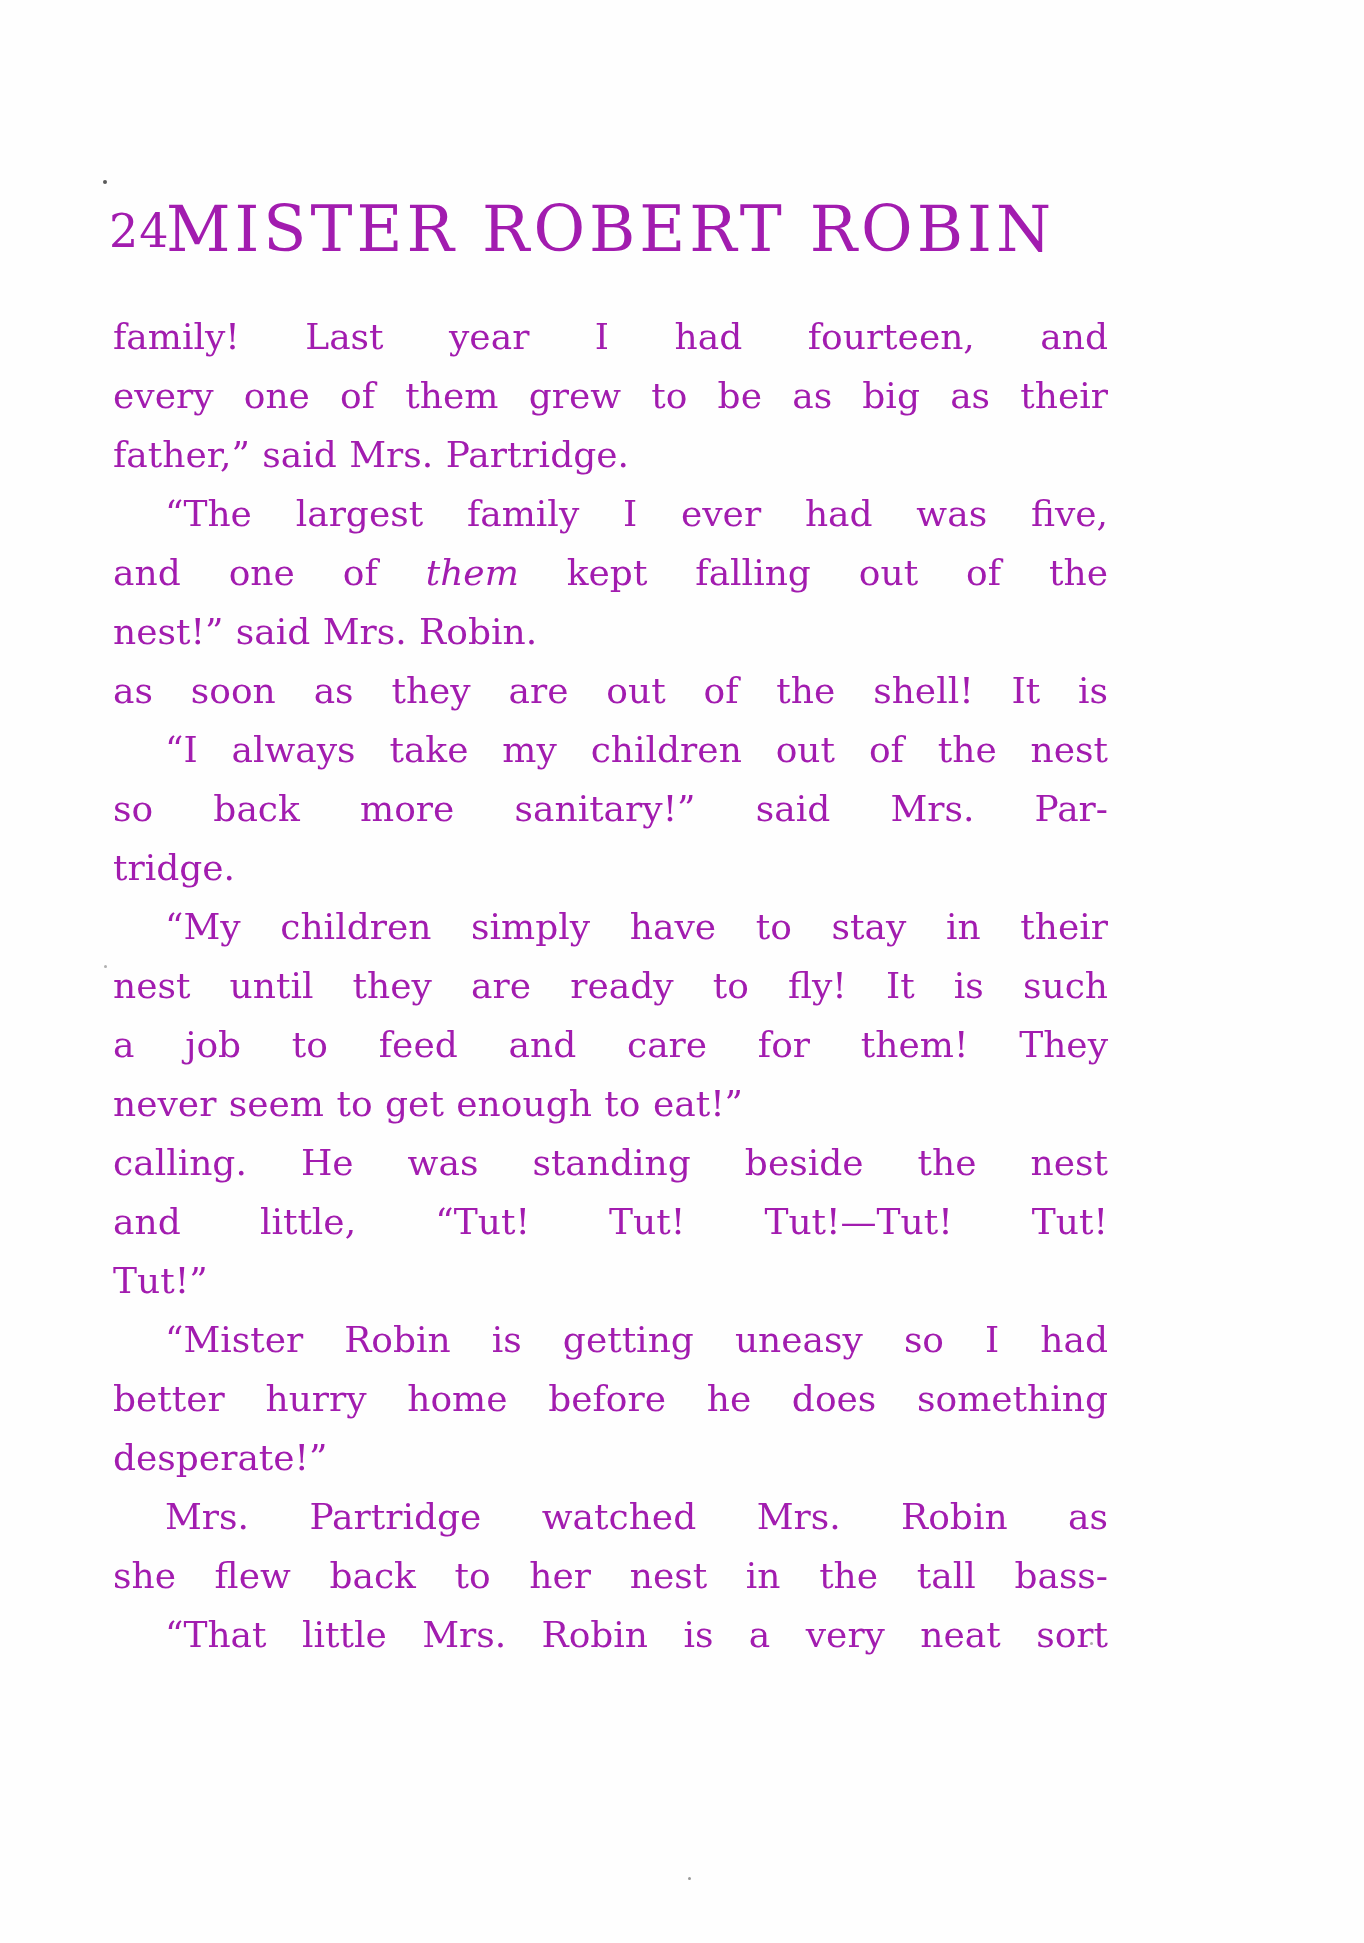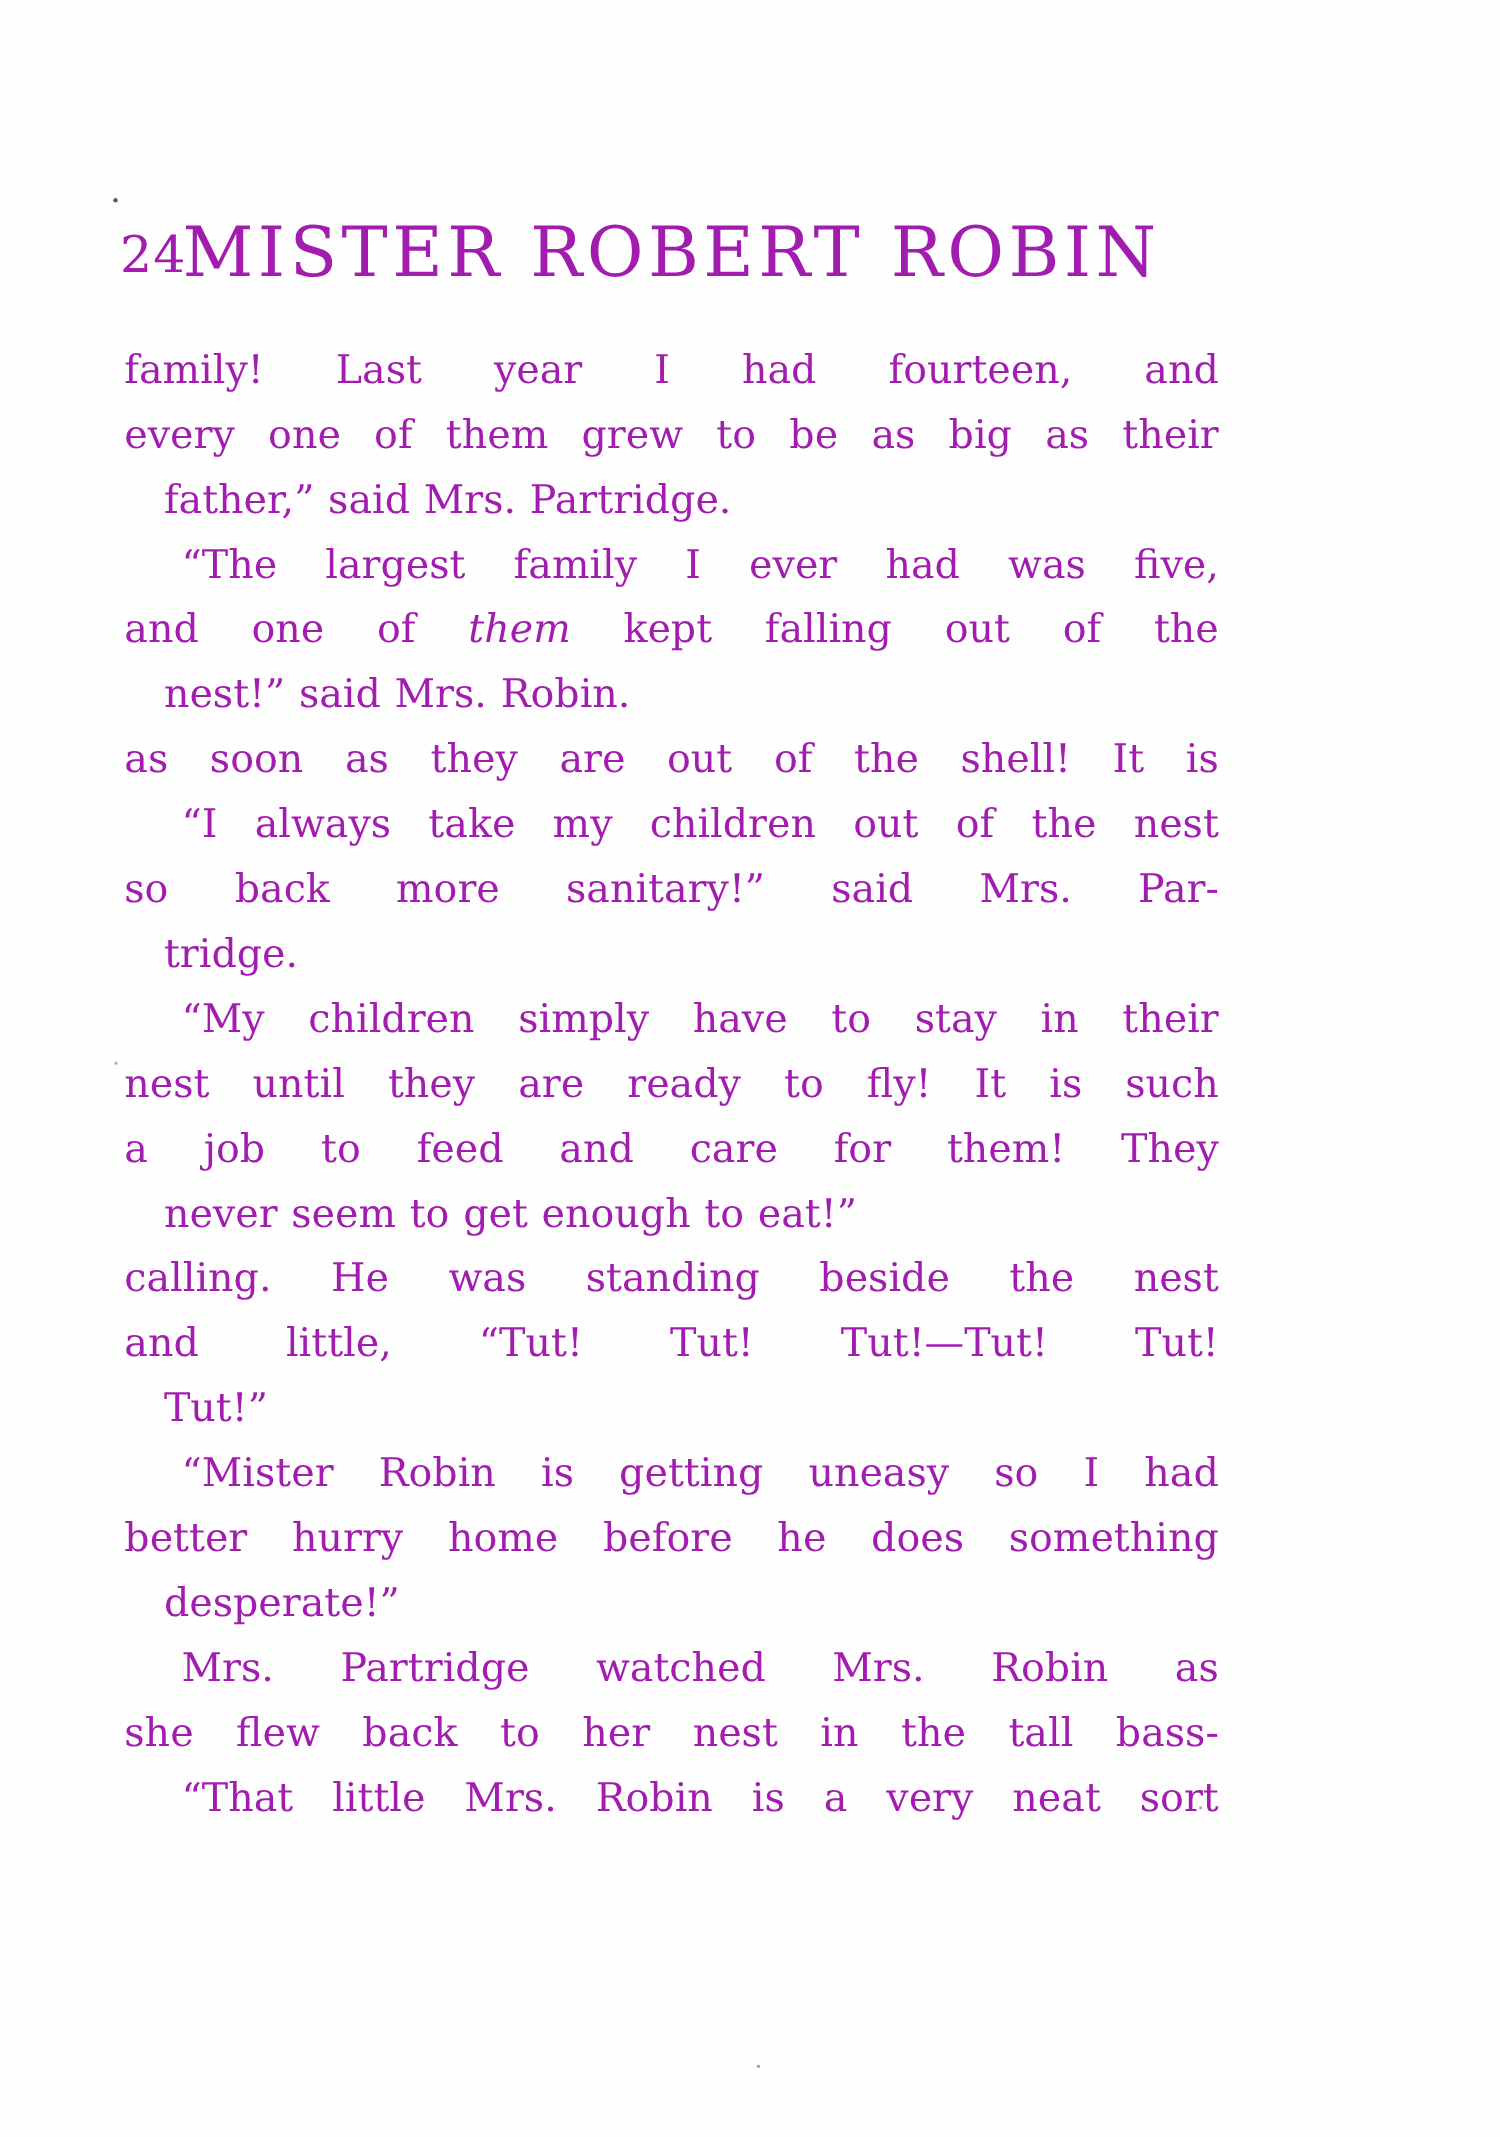--- a/index.html
+++ b/index.html
@@ -52,21 +52,20 @@
     font-size: 36px;
     line-height: 59px;
     height: 59px;
     text-align: justify;
     text-align-last: justify;
     word-spacing: 1px;
   }
   .ln.e {
     text-align: left;
     text-align-last: left;
-    margin-left: 36px;
   }
   .ln.in {
     padding-left: 52px;
   }
   .ln em {
     font-style: italic;
   }
   .speck {
     position: absolute;
     border-radius: 50%;

